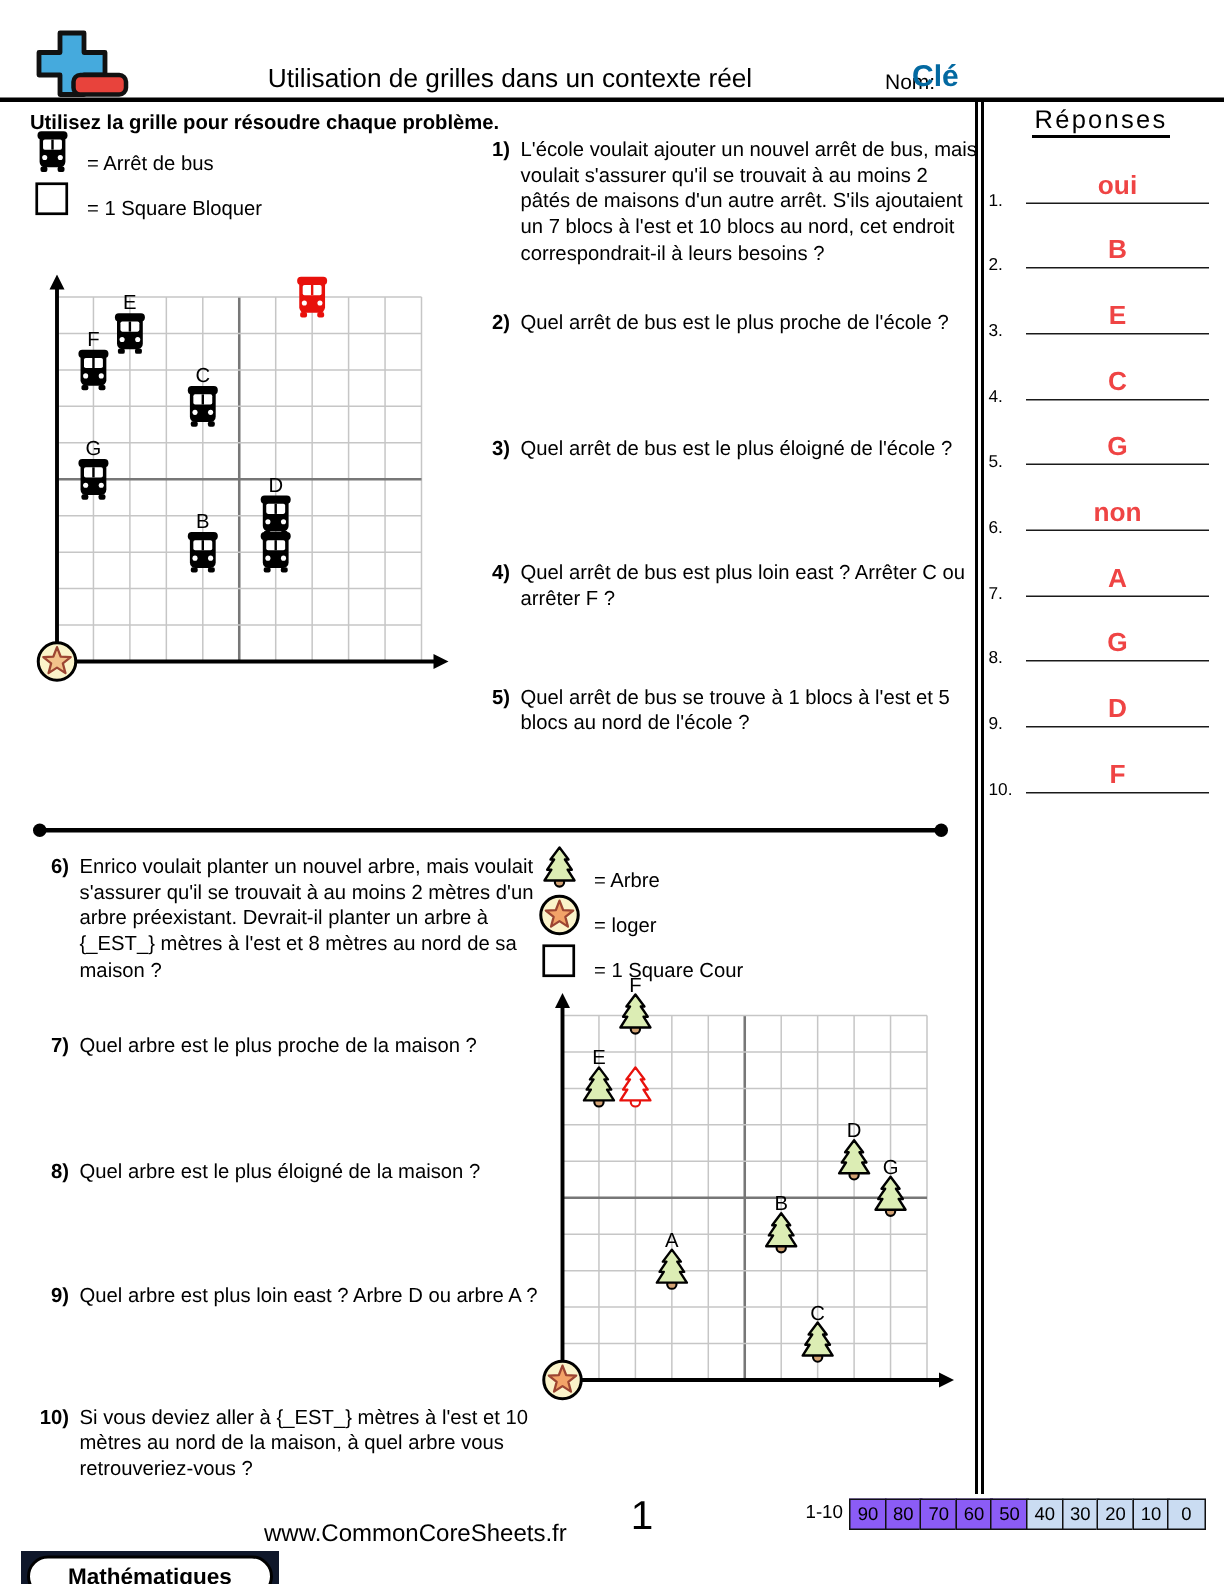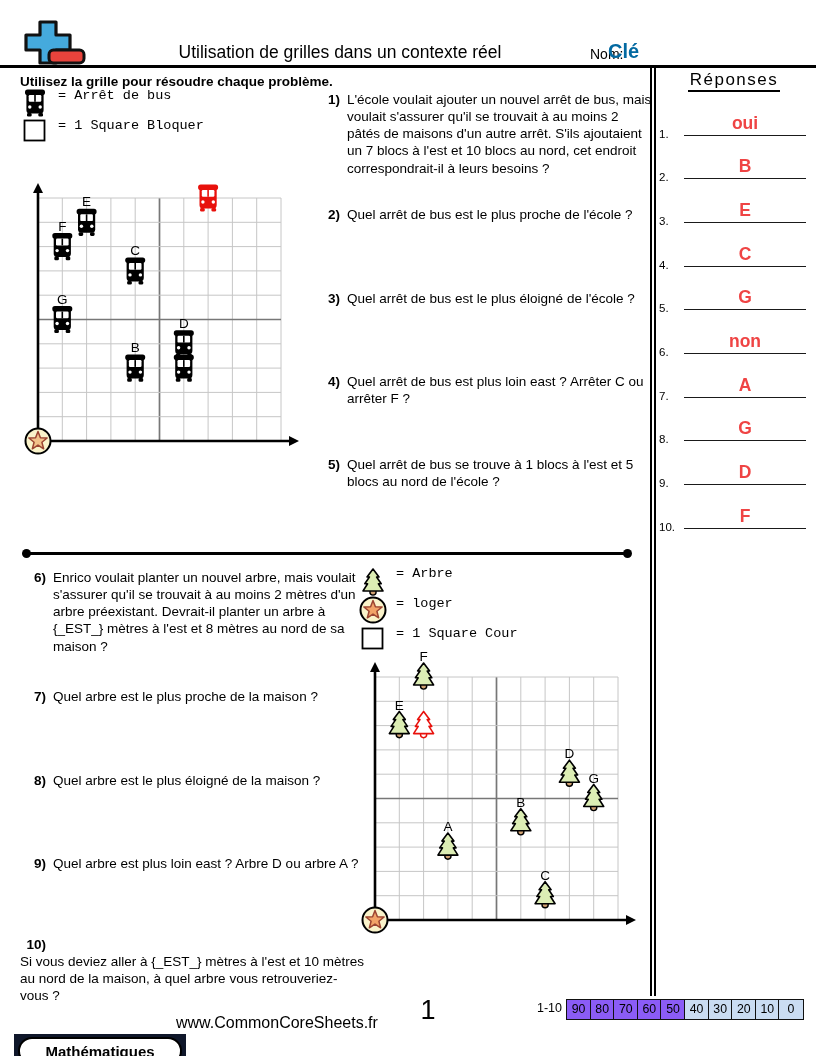--- a/index.html
+++ b/index.html
@@ -12,38 +12,38 @@
   .name-label{position:absolute;left:555px;top:46px;font-size:14px;margin-left:35px;}
   .name-value{position:absolute;left:608px;top:40px;font-size:20px;font-weight:bold;color:#0369a1;}
   .logo{position:absolute;left:10px;top:12px;}
 
   .instructions{position:absolute;left:20px;top:74px;font-size:13.5px;font-weight:bold;}
 
   
   .legend{position:absolute;display:flex;flex-direction:column;gap:2px;}
   #legend-bus{left:20px;top:88px;}
   #legend-tree{left:358px;top:566px;}
-  .leg-row{display:flex;align-items:flex-start;gap:8px;height:28px;font-family:Liberation Mono, monospace;}
+  .leg-row{display:flex;align-items:flex-end;gap:8px;height:28px;}
   .leg-icon{width:30px;display:flex;justify-content:center;align-items:center;flex:none;}
   .leg-label{font-size:13.5px;white-space:nowrap;}
 
   
   .question{position:absolute;display:flex;font-size:13.5px;line-height:1.27;}
   .qnum{font-weight:bold;width:26px;text-align:right;margin-right:7px;flex:none;}
   .qtext{flex:1;}
   .q1{left:314px;top:91px;width:338px;}
   .q2{left:314px;top:206px;width:338px;}
   .q3{left:314px;top:290px;width:338px;}
   .q4{left:314px;top:373px;width:338px;}
   .q5{left:314px;top:456px;width:338px;}
   .q6{left:20px;top:569px;width:338px;}
   .q7{left:20px;top:688px;width:340px;}
   .q8{left:20px;top:772px;width:340px;}
   .q9{left:20px;top:855px;width:340px;}
-  .q10{left:20px;top:936px;width:344px;flex-direction:column;}
+  .q10{left:20px;top:936px;width:344px;}
 
   
   #grid-bus{position:absolute;left:12px;top:183px;}
   #grid-tree{position:absolute;left:358px;top:650px;}
 
   
   .divider{position:absolute;left:26px;top:552px;width:602px;height:2.6px;background:#000;}
   .ddot{position:absolute;width:9px;height:9px;border-radius:50%;background:#000;top:548.8px;}
   .ddot.l{left:22px;} .ddot.r{left:623px;}
 

